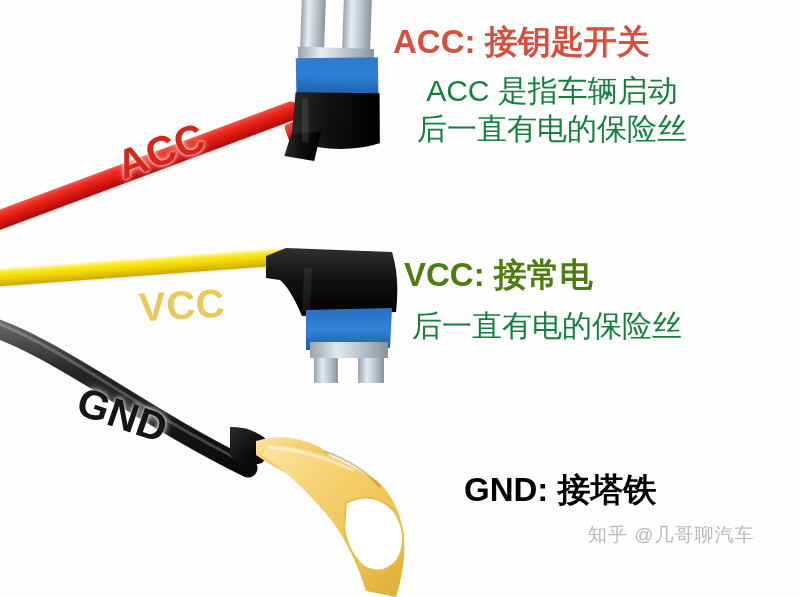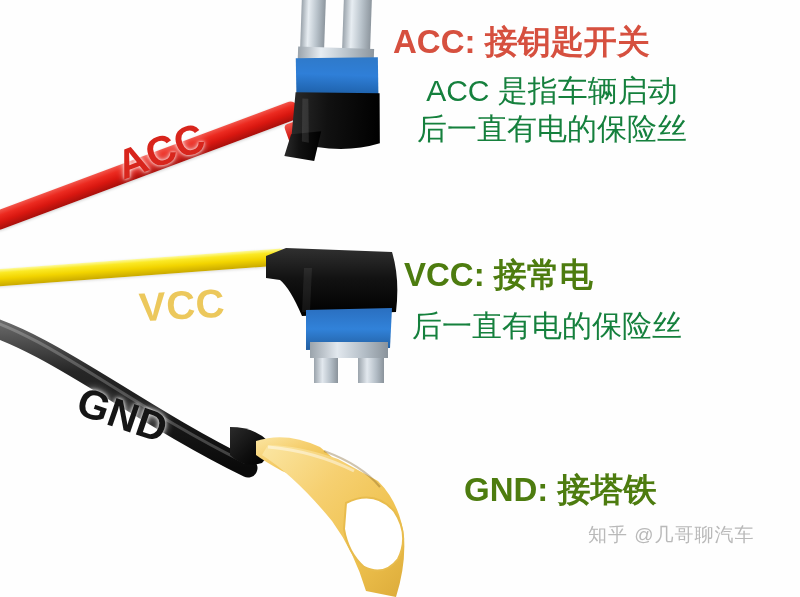--- a/index.html
+++ b/index.html
@@ -144,21 +144,21 @@
     white-space: nowrap;
   }
   .ann-body div { text-align: center; }
 
   #acc-title { left: 393px; top: 20px;  color: #d6503f; }
   #acc-body  { left: 417px; top: 72px; }
 
   #vcc-title { left: 404px; top: 253px; color: #4d7c0f; }
   #vcc-body  { left: 412px; top: 307px; }
 
-  #gnd-title { left: 464px; top: 468px; color: #4d7c0f; }
+  #gnd-title { left: 464px; top: 468px; color: #000000; }
   #gnd-body  { left: 460px; top: 520px; }
 
   
   #watermark {
     position: absolute;
     left: 588px;
     top: 522px;
     font-size: 19px;
     color: #b9b9b9;
     white-space: nowrap;

